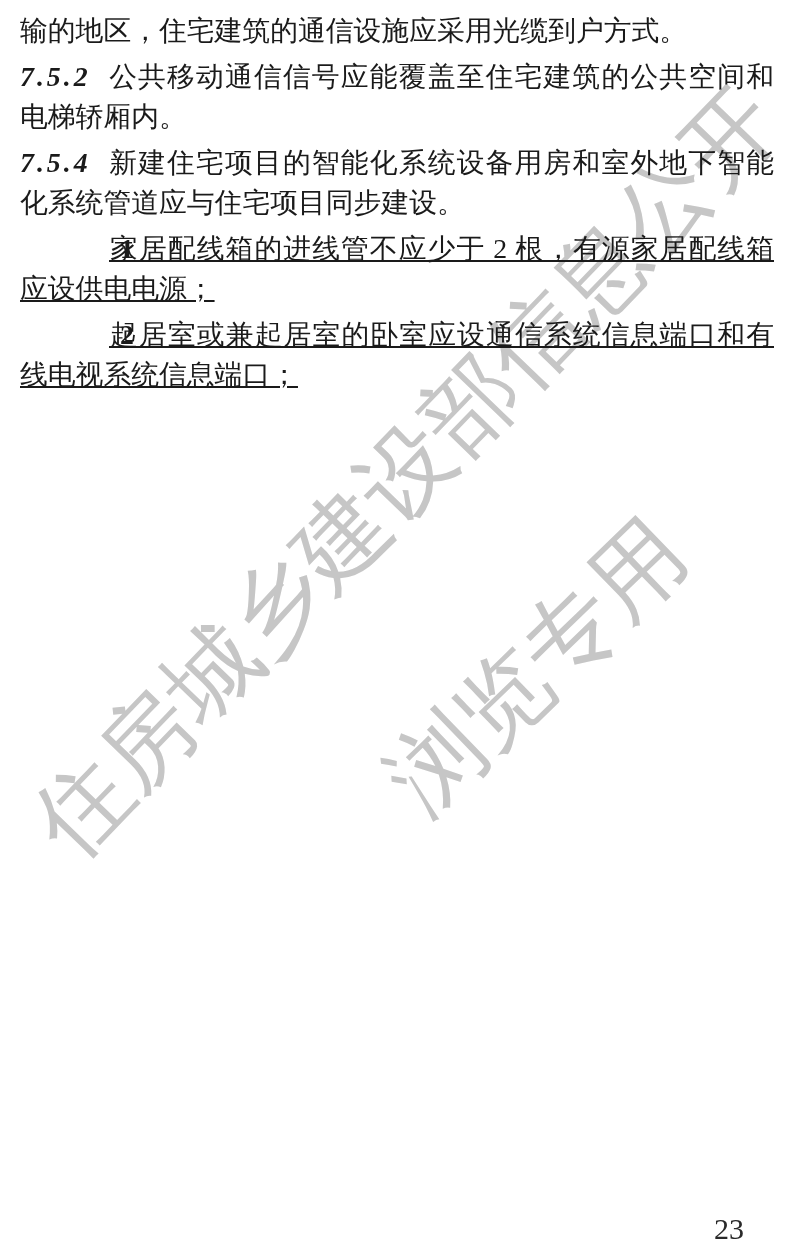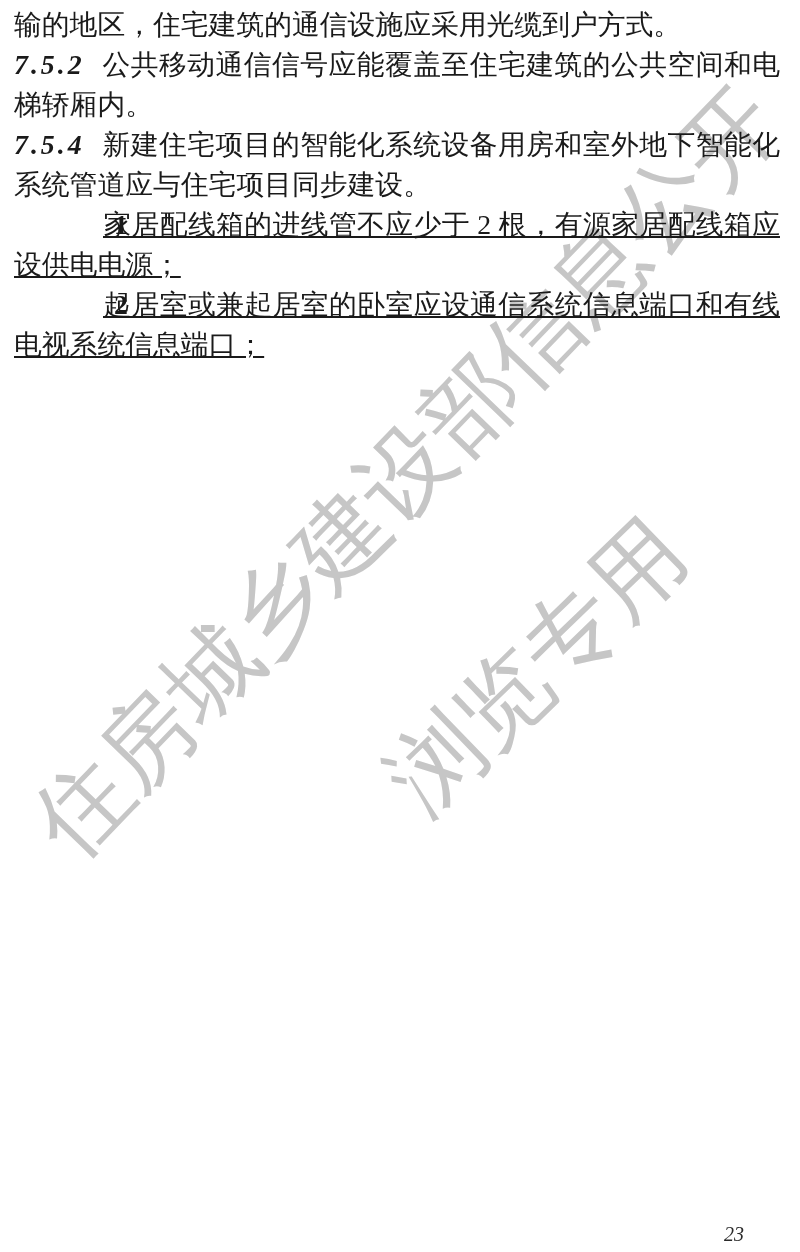--- a/index.html
+++ b/index.html
@@ -38,38 +38,37 @@
     z-index: 2;
     left: 14px; top: 5px;
     width: 766px;
     font-size: 27.8px;
     line-height: 40px;
     color: #1a1a1a;
     text-align: justify;
     text-justify: inter-character;
     word-break: break-all;
   }
-  .content p { margin: 0; padding: 0; }
+  .content p { margin: 6px; padding: 0; }
   .num {
     font-weight: bold;
     display: inline-block;
     letter-spacing: 3px;
     font-family: "Liberation Serif", "DejaVu Serif", serif;
   }
   .clause > .num { width: 88px; font-style: italic; }
   .item { text-indent: 50px; text-decoration: underline; }
   .item > .num { width: 39px; letter-spacing: 0; }
 
   
   .page-num {
     position: absolute;
     z-index: 2;
     right: 56px; bottom: 6px;
-    font-size: 20px;
-    font-style: italic;
+    font-size: 30px;
     color: #2a2a2a;
   }
 </style>
 </head>
 <body>
 
 <div id="screen">
 
   <div class="watermark wm-main" style="color: rgb(198, 198, 198);">住房城乡建设部信息公开</div>
 

